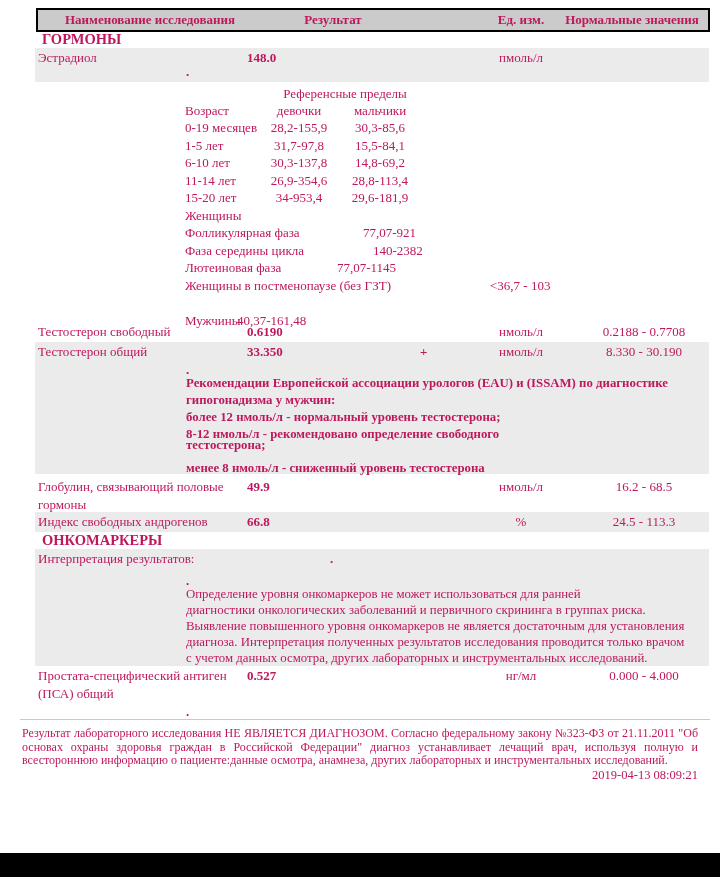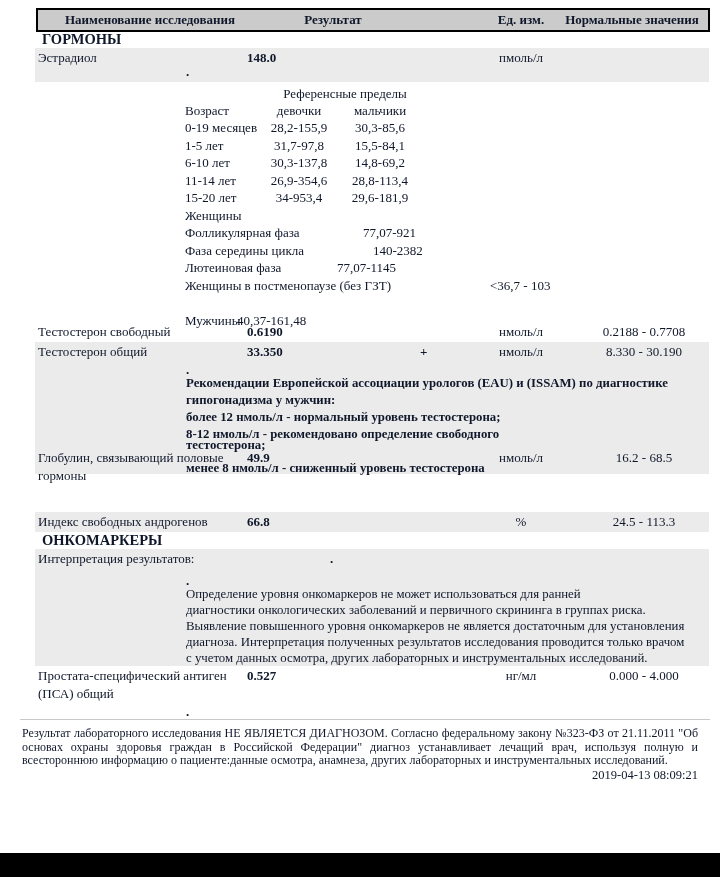--- a/index.html
+++ b/index.html
@@ -1,18 +1,18 @@
 <!DOCTYPE html>
 <html><head>
 <meta charset="utf-8">
 <style>
   html,body{margin:0;padding:0;background:#fff;}
   .page{
     position:relative;width:720px;height:890px;background:#ffffff;overflow:hidden;
-    font-family:"Liberation Serif","DejaVu Serif",serif;color:#0f172a;font-size:13px;
+    font-family:"Liberation Serif","DejaVu Serif",serif;color:#be185d;font-size:13px;
   }
   
   .thead{
     position:absolute;top:8px;left:36px;width:674px;height:24px;box-sizing:border-box;
     background:#cbcbcb;border:2px solid #000;
   }
   .thead span{
     position:absolute;top:2px;transform:translateX(-50%);
     font-weight:bold;font-size:13px;white-space:nowrap;
   }
@@ -144,21 +144,21 @@
     <span class="cell-range" style="top:2px">8.330 - 30.190</span>
     <span class="dot" style="top:20px">.</span>
     <div class="rec-line" style="top:34px">Рекомендации Европейской ассоциации урологов (EAU) и (ISSAM) по диагностике</div>
     <div class="rec-line" style="top:51px">гипогонадизма у мужчин:</div>
     <div class="rec-line" style="top:68px">более 12 нмоль/л - нормальный уровень тестостерона;</div>
     <div class="rec-line" style="top:85px">8-12 нмоль/л - рекомендовано определение свободного</div>
     <div class="rec-line" style="top:96px">тестостерона;</div>
     <div class="rec-line" style="top:119px">менее 8 нмоль/л - сниженный уровень тестостерона</div>
   </div>
 
-  <div class="stripe" style="top:448px;height:38px">
+  <div class="stripe" style="top:477px;height:38px">
     <span class="cell-name" style="top:2px">Глобулин, связывающий половые</span>
     <span class="cell-name" style="top:20px">гормоны</span>
     <span class="cell-res" style="top:2px">49.9</span>
     <span class="cell-unit" style="top:2px">нмоль/л</span>
     <span class="cell-range" style="top:2px">16.2 - 68.5</span>
   </div>
 
   <div class="stripe gray" style="top:512px;height:20px">
     <span class="cell-name" style="top:2px">Индекс свободных андрогенов</span>
     <span class="cell-res" style="top:2px">66.8</span>

